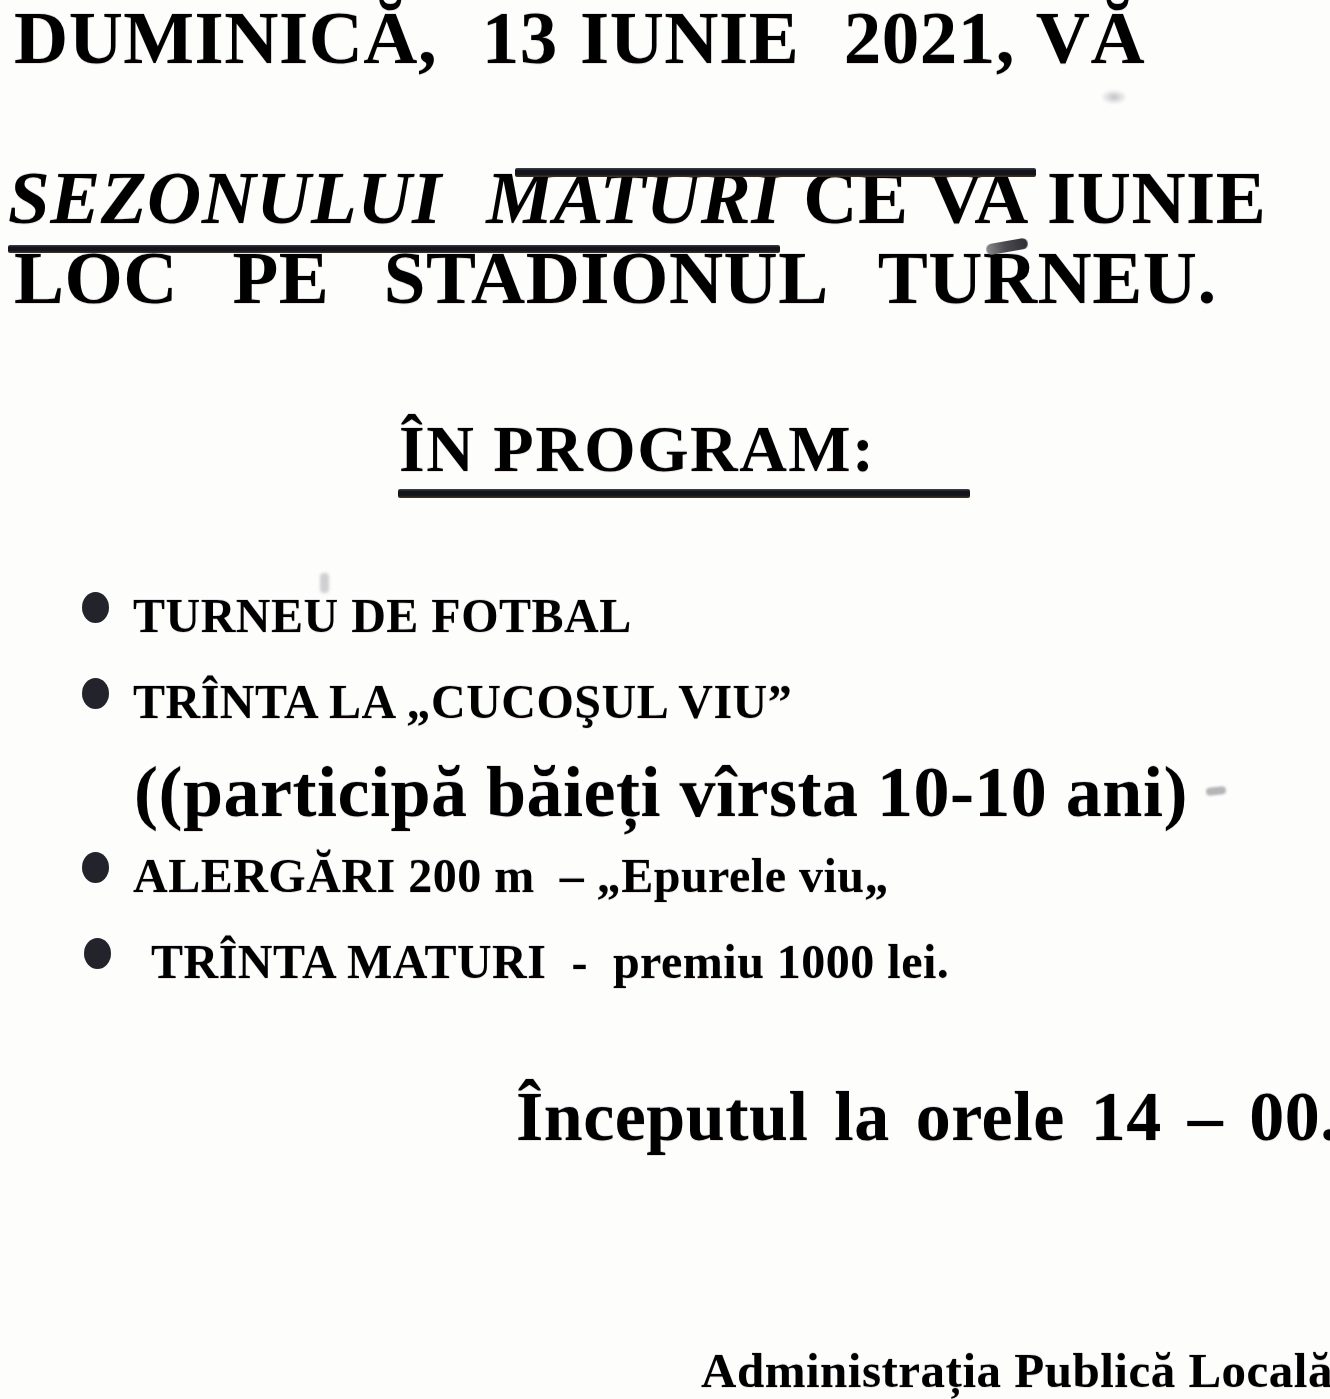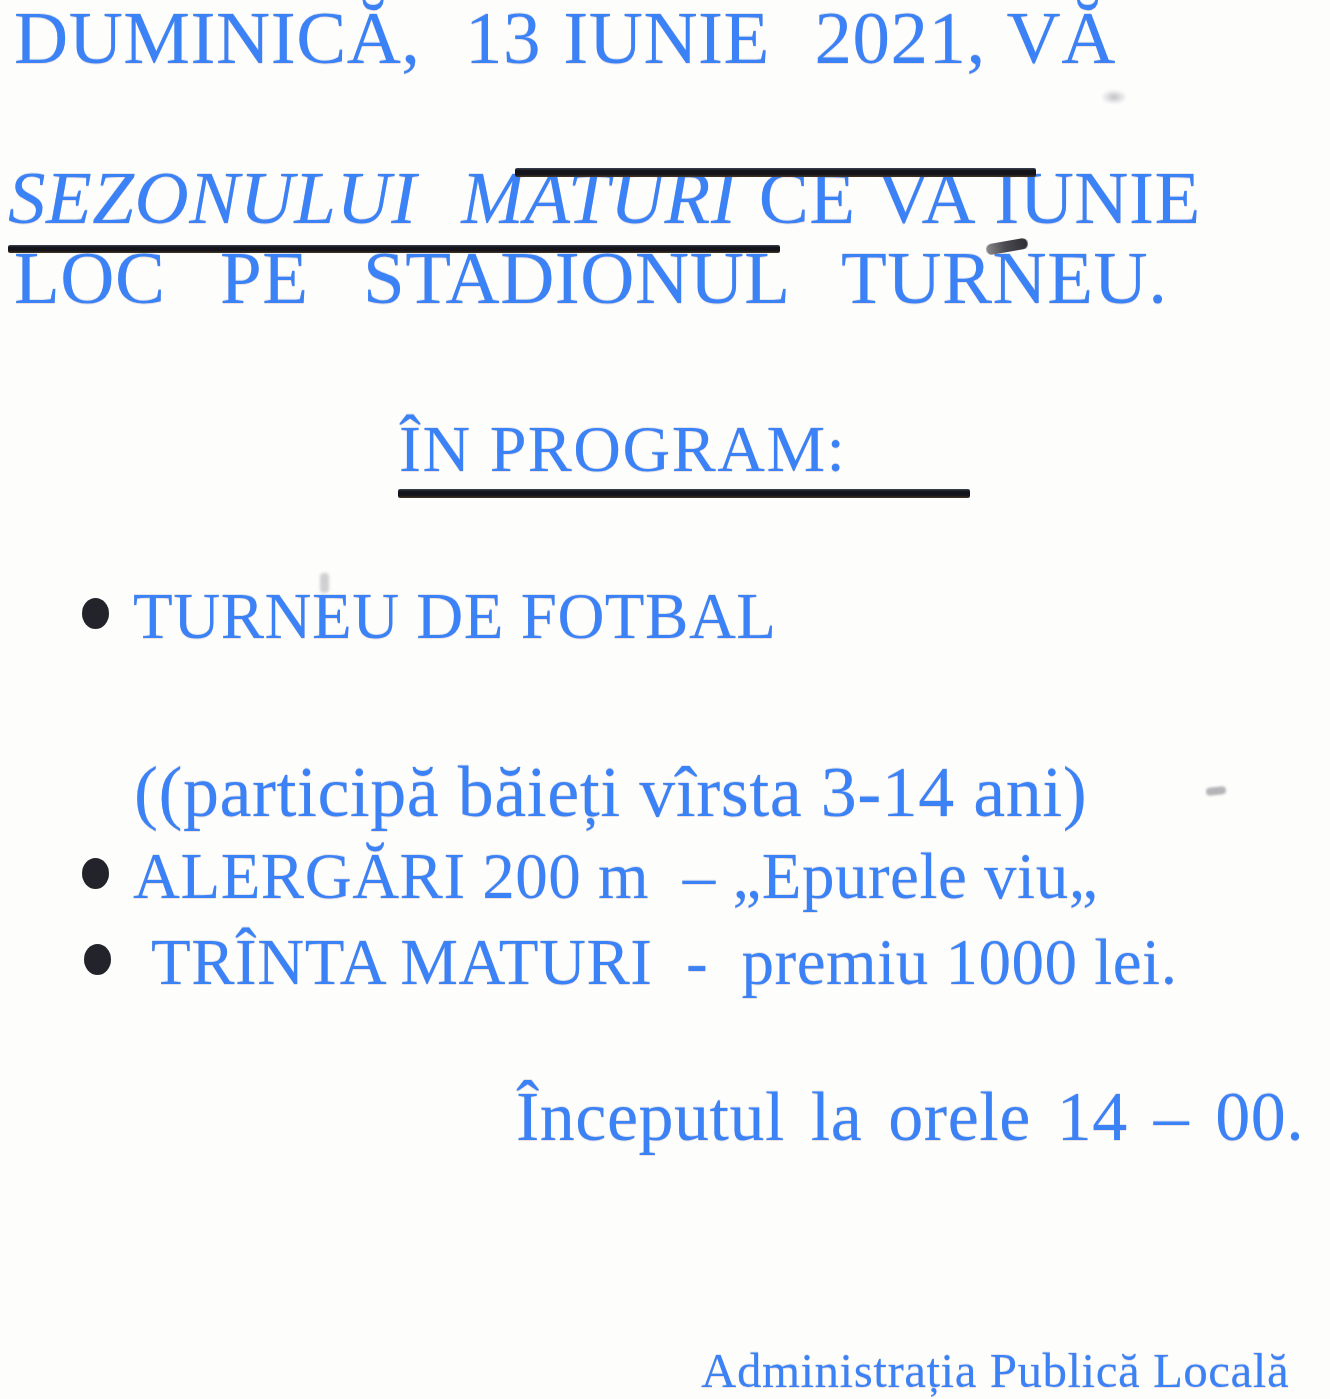--- a/index.html
+++ b/index.html
@@ -7,22 +7,22 @@
     padding: 0;
     background: #ffffff;
   }
   .page {
     position: relative;
     width: 1330px;
     height: 1399px;
     background: #fdfdfc;
     overflow: hidden;
     font-family: "Liberation Serif", "DejaVu Serif", serif;
-    font-weight: 400;
-    color: #3b82f6;
+    font-weight: 700;
+    color: #000000;
   }
   .line {
     position: absolute;
     white-space: pre;
     text-shadow: 0 1px 0 rgba(150,60,60,0.14), 0 -1px 0 rgba(50,80,150,0.14);
   }
   .intro {
     left: 14px;
     font-size: 75px;
     line-height: 80px;
@@ -38,21 +38,21 @@
     letter-spacing: 1.5px;
   }
   .bar {
     position: absolute;
     height: 9px;
     border-radius: 2px;
     background: linear-gradient(180deg, #39434f 0%, #131319 30%, #14141a 70%, #453624 100%);
   }
   .item {
     left: 82px;
-    font-size: 65px;
+    font-size: 48px;
     line-height: 80px;
     letter-spacing: 0.5px;
   }
   .note {
     left: 134px;
     font-size: 72px;
     line-height: 80px;
     letter-spacing: 0.5px;
   }
   .dot {
@@ -118,22 +118,23 @@
   <div class="line intro" style="top:238px; word-spacing:8px">LOC  PE  STADIONUL  TURNEU.</div>
 
   <div class="bar" style="left:515px; top:168px; width:521px"></div>
   <div class="bar" style="left:8px; top:245px; width:772px; height:8px"></div>
 
   <div class="line heading" style="left:399px; top:407px">ÎN PROGRAM:</div>
   <div class="bar" style="left:398px; top:489px; width:572px"></div>
 
   <div class="line item" style="top:576px"><span class="dot"></span><span>TURNEU DE FOTBAL</span></div>
 
+  <div class="line item" style="top:662px"><span class="dot"></span><span>TRÎNTA LA „CUCOŞUL VIU”</span></div>
 
-  <div class="line note" style="top:752px">((participă băieți vîrsta 3-14 ani)</div>
+  <div class="line note" style="top:752px">((participă băieți vîrsta 10-10 ani)</div>
 
   <div class="line item" style="top:836px"><span class="dot"></span><span>ALERGĂRI 200 m  – „Epurele viu„</span></div>
 
   <div class="line item" style="top:922px; left:84px"><span class="dot" style="margin-right:40px"></span><span>TRÎNTA MATURI  -  premiu 1000 lei.</span></div>
 
   <div class="line starttime" style="left:516px; top:1079px">Începutul la orele 14 – 00.</div>
 
   <div class="line signature" style="left:701px; top:1344px">Administrația Publică Locală</div>
 
   <div class="artifact spot" style="left:1102px; top:90px"></div>

